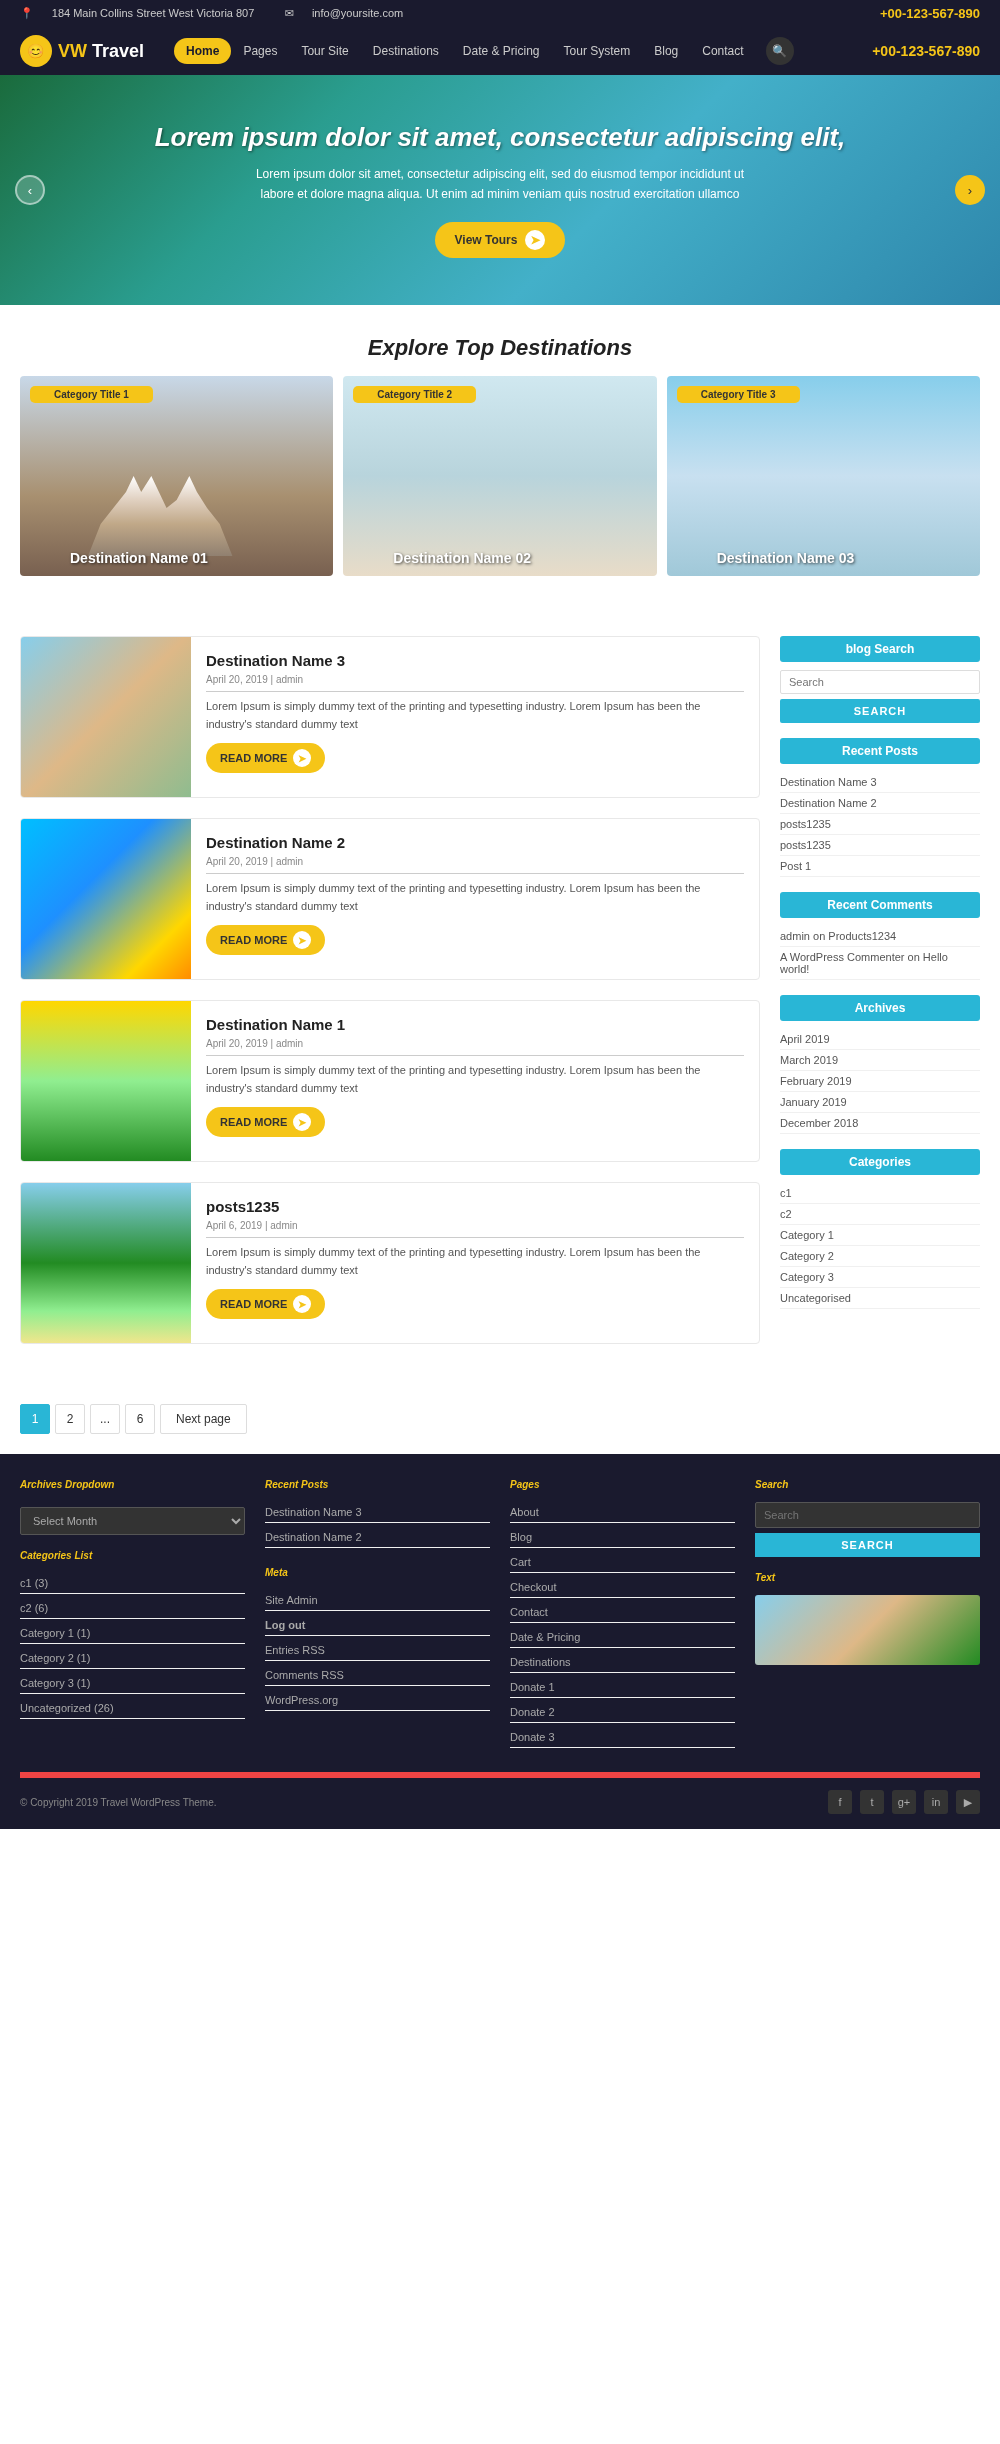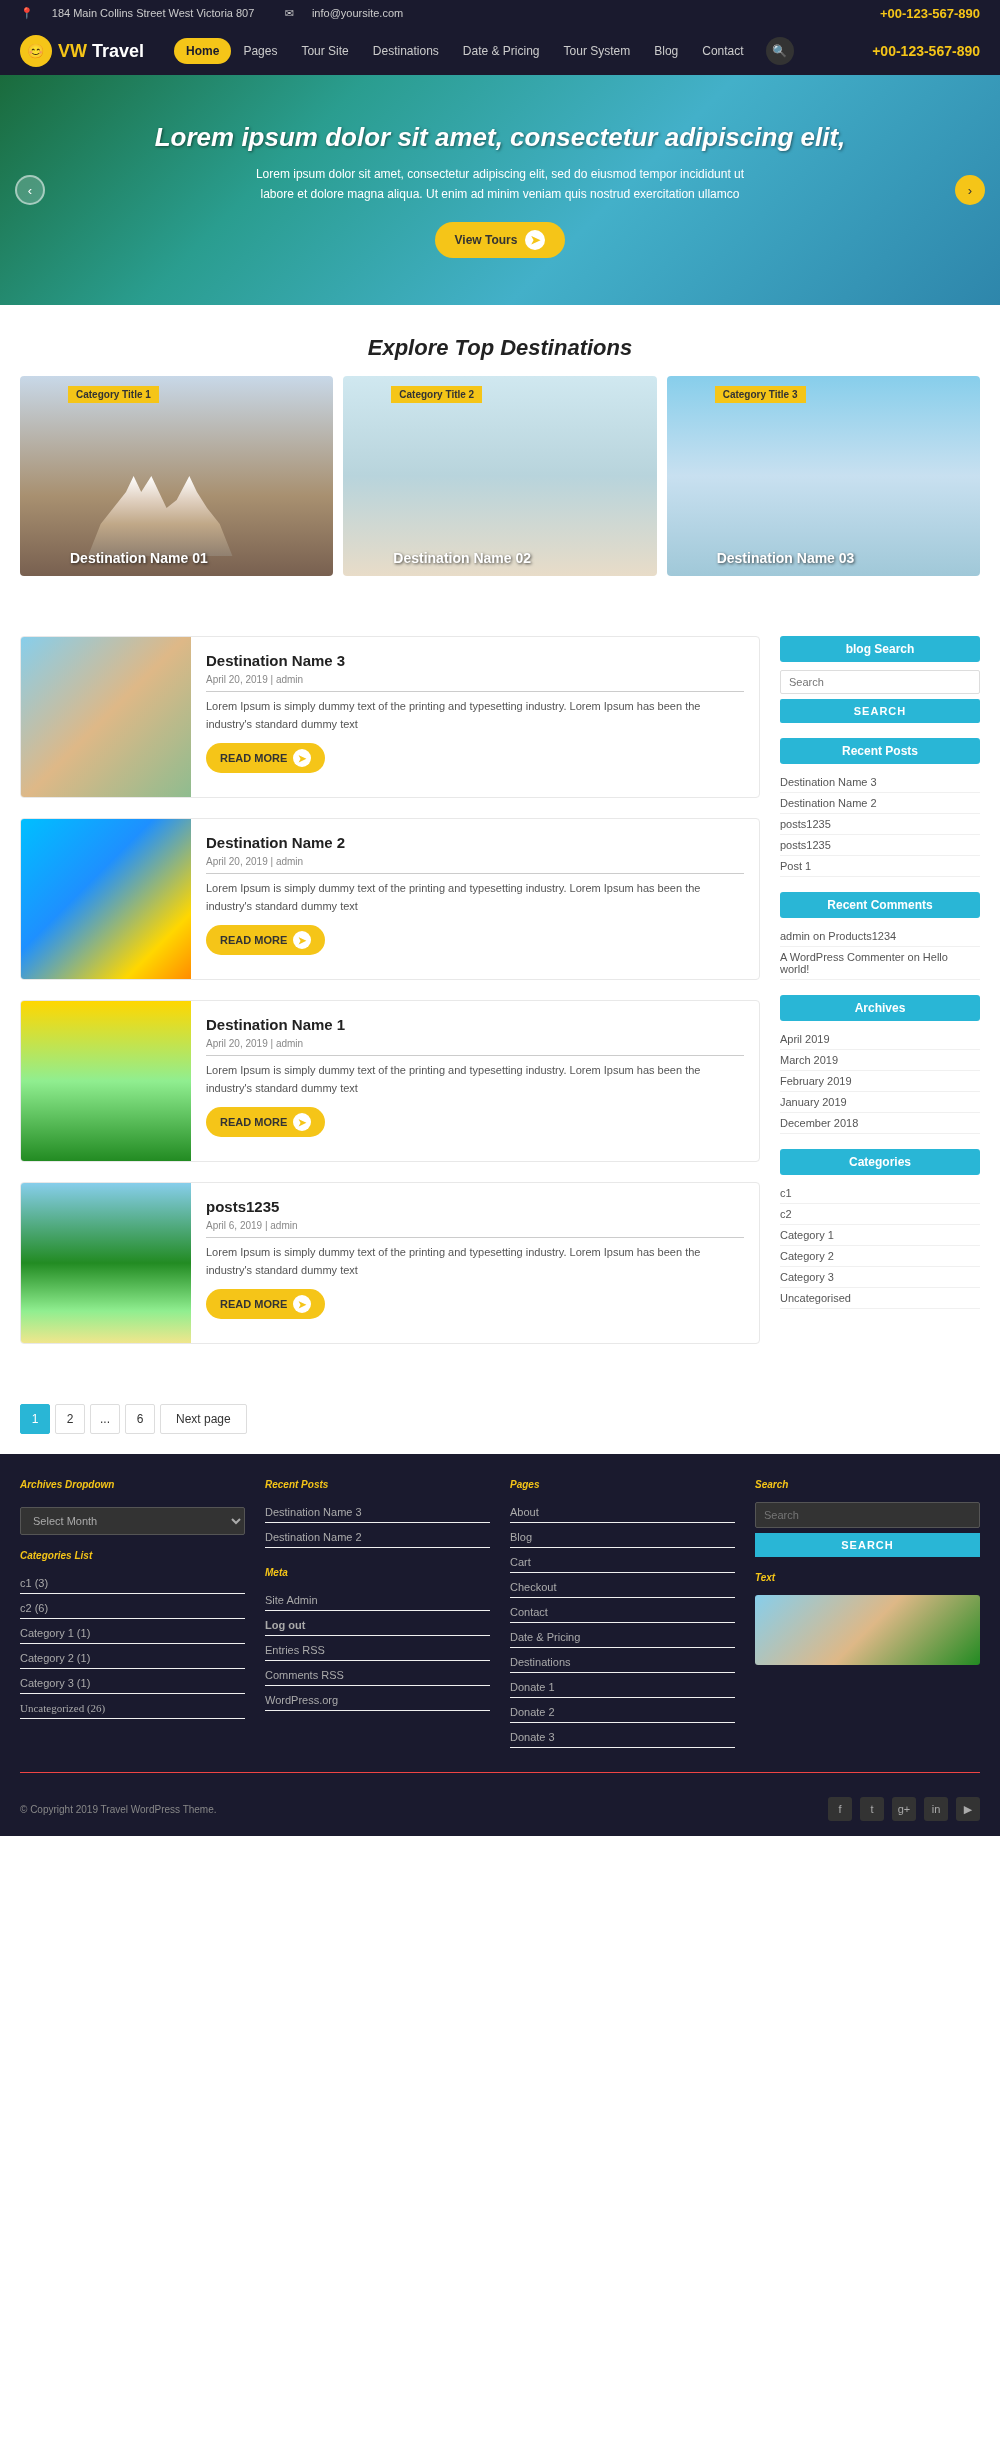--- a/index.html
+++ b/index.html
@@ -34,21 +34,21 @@
     .hero-arrow-left { left: 15px; }
     .hero-arrow-right { right: 15px; background: #f5c518; border-color: #f5c518; color: #333; }
 
     
     .section { padding: 30px 20px; }
     .section-title { text-align: center; font-size: 22px; font-style: italic; font-weight: bold; margin-bottom: 15px; color: #222; }
 
     .destinations-grid { display: grid; grid-template-columns: 1fr 1fr 1fr; gap: 10px; margin-bottom: 30px; }
     .dest-card { position: relative; border-radius: 4px; overflow: hidden; height: 200px; }
     .dest-card .dest-bg { width: 100%; height: 100%; }
-    .dest-card .category-tag { position: absolute; top: 10px; left: 10px; background: #f5c518; color: #333; font-size: 10px; font-weight: bold; padding: 3px 8px; border-radius: 0; margin-left: 38px; }
+    .dest-card .category-tag { position: absolute; top: 10px; left: 10px; background: #f5c518; color: #333; font-size: 10px; font-weight: bold; padding: 3px 24px; border-radius: 5px; }
     .dest-card .dest-name { position: absolute; bottom: 10px; left: 10px; color: #fff; font-size: 14px; font-weight: bold; text-shadow: 1px 1px 3px rgba(0,0,0,0.7); margin-left: 40px; }
 
     
     .dest-card-1 .dest-bg { background: linear-gradient(rgba(0,0,0,0.2), rgba(0,0,0,0.4)), #8B7355; }
     .dest-card-2 .dest-bg { background: linear-gradient(rgba(0,0,0,0.2), rgba(0,0,0,0.4)), #7EB8C9; }
     .dest-card-3 .dest-bg { background: linear-gradient(rgba(0,0,0,0.2), rgba(0,0,0,0.4)), #87CEEB; }
 
     
     .dest-card-1 .dest-bg { background: linear-gradient(180deg, #c8d8e8 0%, #a89070 60%, #786050 100%); }
     .dest-card-2 .dest-bg { background: linear-gradient(180deg, #d0e8f0 0%, #b8d4dc 50%, #e8dcc8 100%); }
@@ -94,21 +94,21 @@
     .footer { background: #1a1a2e; color: #aaa; padding: 25px 20px 15px; }
     .footer-grid { display: grid; grid-template-columns: 1fr 1fr 1fr 1fr; gap: 20px; margin-bottom: 20px; }
     .footer-widget h4 { color: #f5c518; font-size: 10px; font-weight: bold; margin-bottom: 12px; font-style: italic; }
     .footer-widget ul { list-style: none; }
     .footer-widget ul li { margin-bottom: 4px; font-size: 11px; }
     .footer-widget ul li a { color: #aaa; text-decoration: none; }
     .footer-select { background: #333; color: #aaa; border: 1px solid #555; padding: 6px 8px; width: 100%; font-size: 11px; border-radius: 2px; margin-top: 5px; }
     .footer-search-input { background: #333; color: #aaa; border: 1px solid #555; padding: 6px 8px; width: 100%; font-size: 11px; border-radius: 2px; margin-bottom: 5px; }
     .footer-search-btn { background: #29b6d6; color: #fff; border: none; padding: 6px 0; width: 100%; font-size: 11px; font-weight: bold; cursor: pointer; letter-spacing: 1px; }
     .footer-img-thumb { width: 100%; height: 70px; background: linear-gradient(135deg, #87CEEB, #DEB887, #228B22); border-radius: 3px; margin-top: 5px; }
-    .footer-bottom { border-top: 1px solid #ef4444; padding-top: 24px; display: flex; justify-content: space-between; align-items: center; }
+    .footer-bottom { border-top: 6px solid #ef4444; padding-top: 12px; display: flex; justify-content: space-between; align-items: center; }
     .footer-bottom p { font-size: 10px; color: #888; }
     .social-icons { display: flex; gap: 8px; }
     .social-icon { width: 24px; height: 24px; background: #333; border-radius: 3px; display: flex; align-items: center; justify-content: center; color: #aaa; font-size: 11px; cursor: pointer; }
     .search-icon-svg { color: #fff; font-size: 12px; }
 
     
     .dest-img-1 { 
       background: linear-gradient(180deg, #c0d8e8 0%, #d4c0a0 40%, #b09080 70%, #808080 100%);
       position: relative; overflow: hidden;
     }
@@ -353,21 +353,21 @@
       </select>
 
       <br><br>
       <h4>Categories List</h4>
       <ul class="sidebar-list">
         <li><a href="#" style="color:#aaa;">c1 (3)</a></li>
         <li><a href="#" style="color:#aaa;">c2 (6)</a></li>
         <li><a href="#" style="color:#aaa;">Category 1 (1)</a></li>
         <li><a href="#" style="color:#aaa;">Category 2 (1)</a></li>
         <li><a href="#" style="color:#aaa;">Category 3 (1)</a></li>
-        <li><a href="#" style="color:#aaa;font-family:Liberation Serif, serif;">Uncategorized (26)</a></li>
+        <li><a href="#" style="color:#aaa;">Uncategorized (26)</a></li>
       </ul>
     </div>
 
     <div class="footer-widget">
       <h4>Recent Posts</h4>
       <ul class="sidebar-list">
         <li><a href="#" style="color:#aaa;">Destination Name 3</a></li>
         <li><a href="#" style="color:#aaa;">Destination Name 2</a></li>
       </ul>
       <br>

